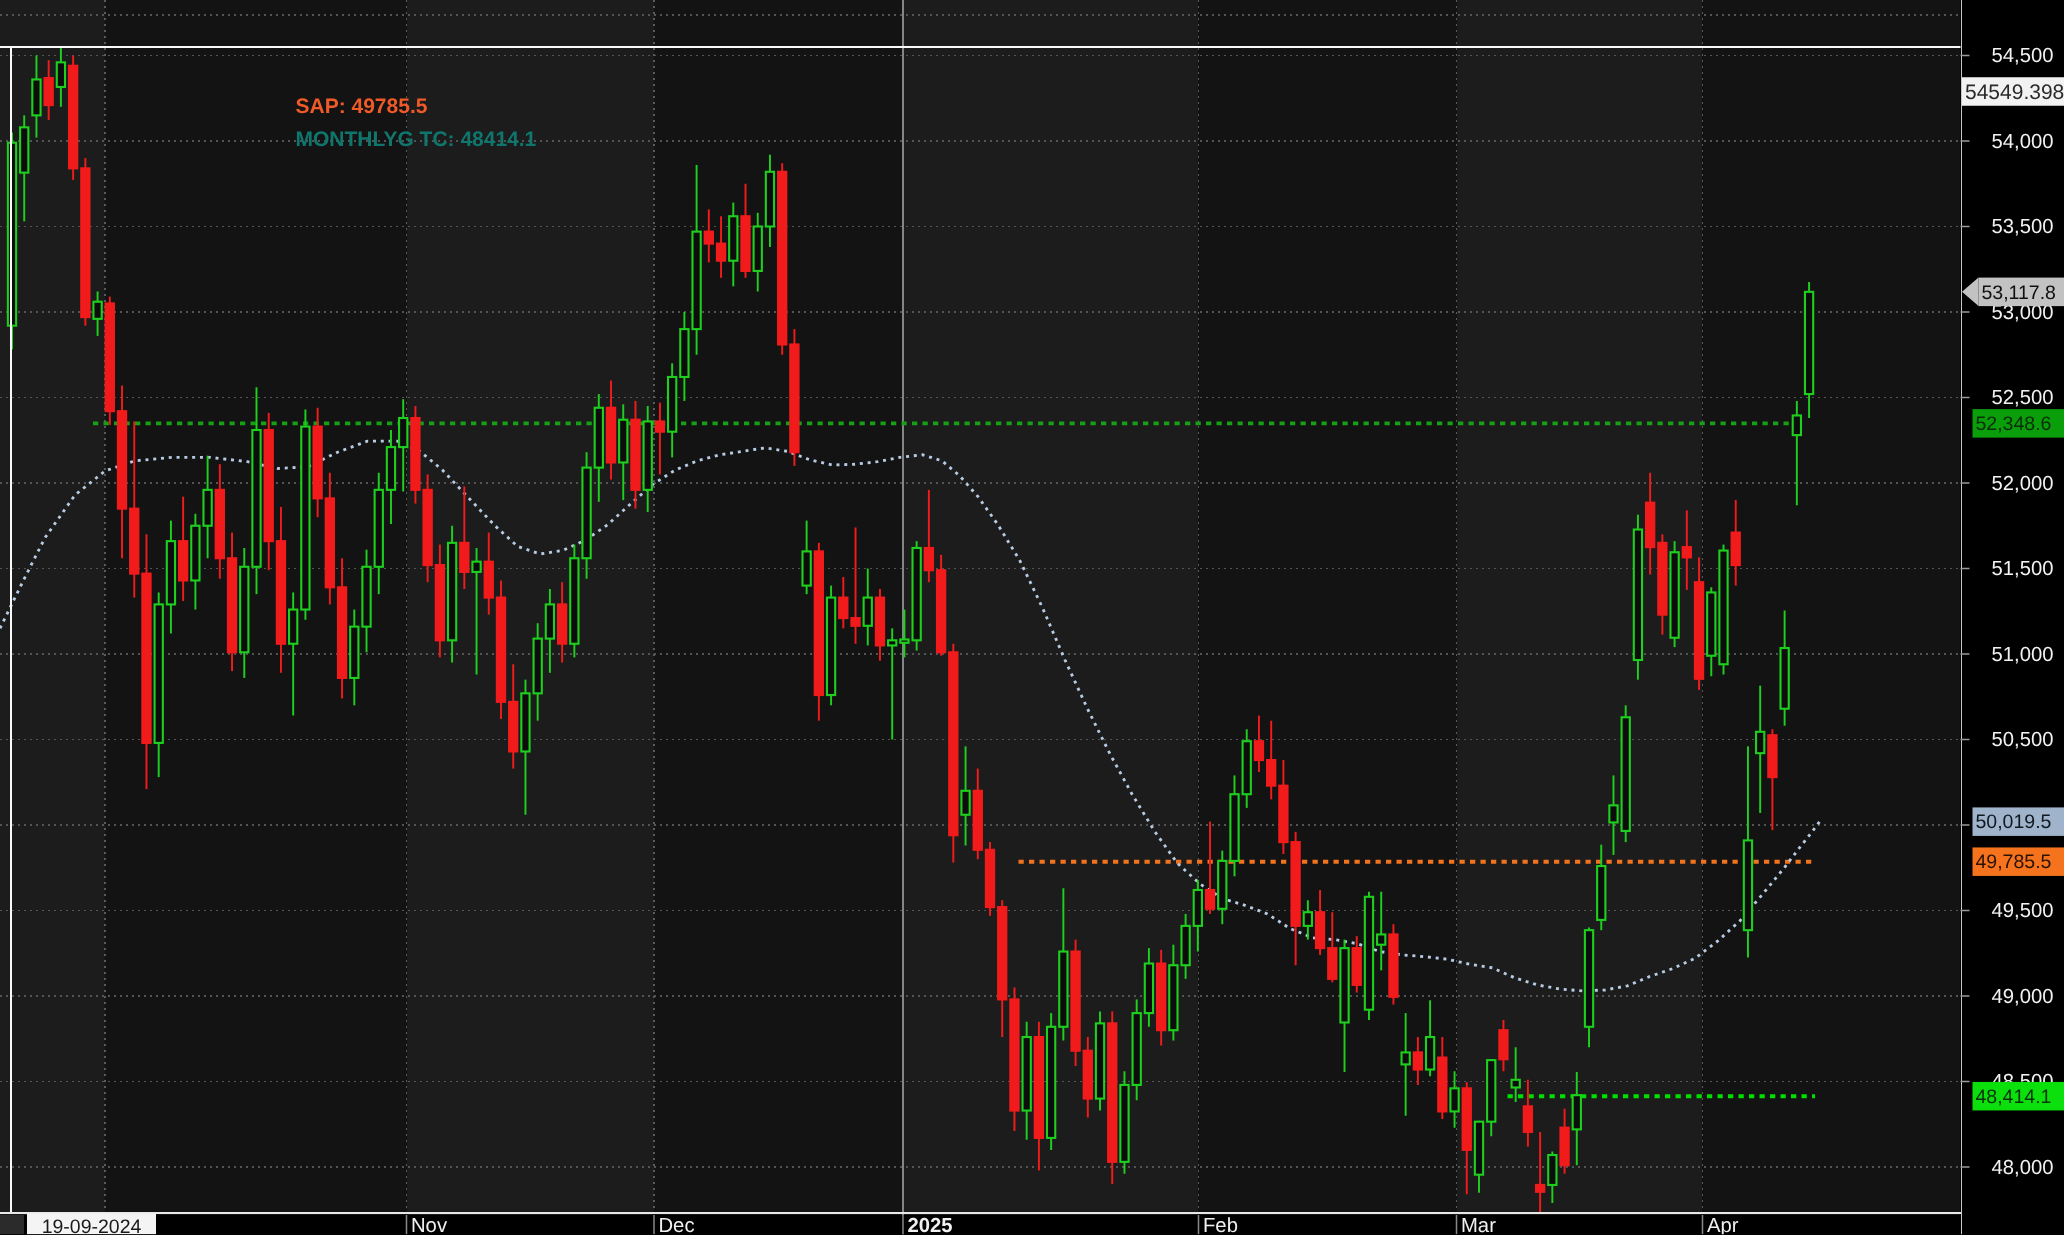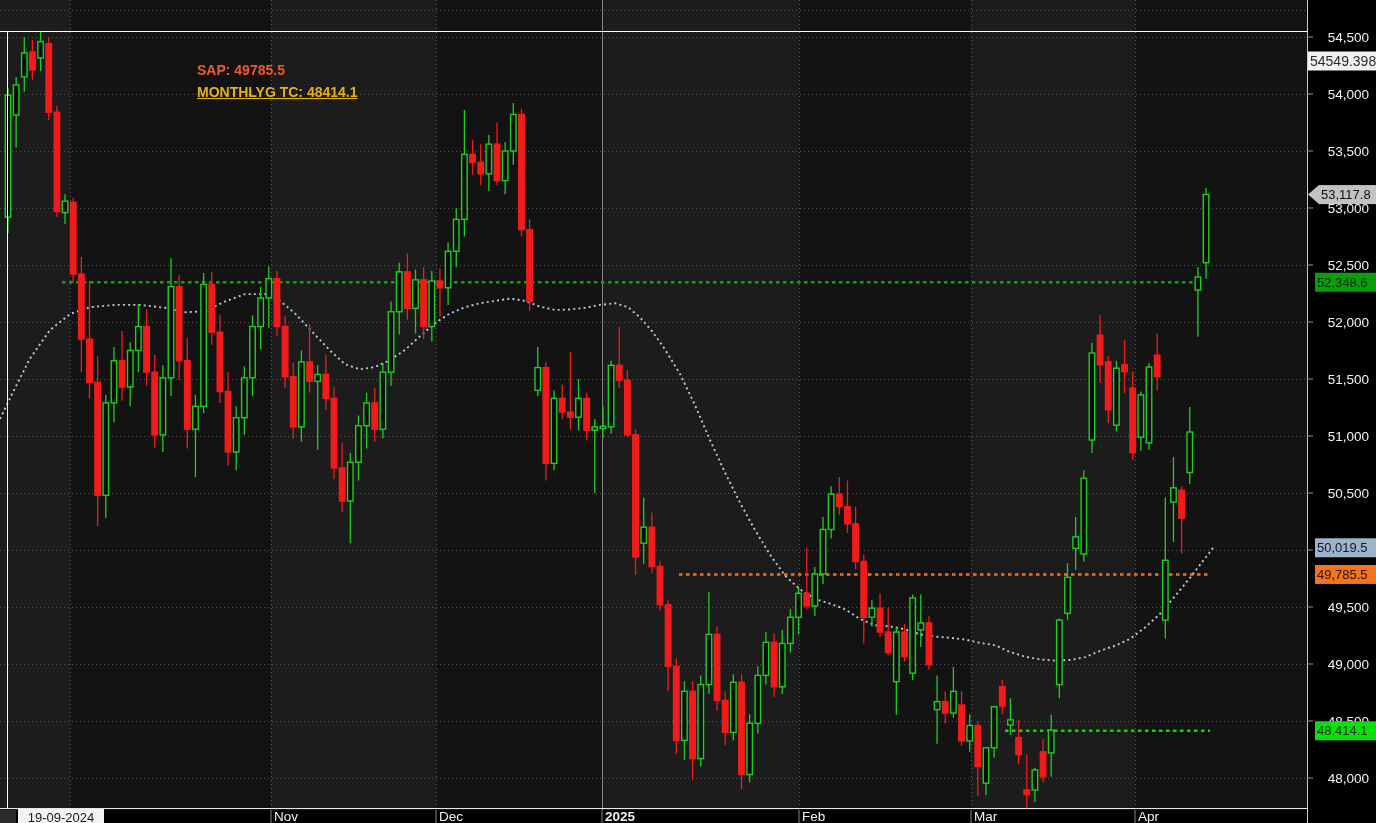--- a/index.html
+++ b/index.html
@@ -437,15 +437,15 @@
         <text x="1138" y="821" fill="#f0f0f0" font-size="13.5" font-weight="normal">Apr</text>
         <rect x="0" y="810" width="16" height="13" fill="#2b2b2b"></rect>
         <g>
           <rect x="18" y="809" width="86" height="14" fill="#f4f4f4"></rect>
           <text x="61" y="822" text-anchor="middle" fill="#1a1a1a" font-size="13">19-09-2024</text>
         </g>
       </g>
     </svg>
   <div class="legend">
     <div style="color: rgb(238, 90, 40);">SAP: 49785.5</div>
-    <div style="color: #eab308; text-decoration: underline;">MONTHLYG TC: 48414.1</div>
+    <div style="color: #0f766e;">MONTHLYG TC: 48414.1</div>
   </div>
 </div>
 
 </body></html>

